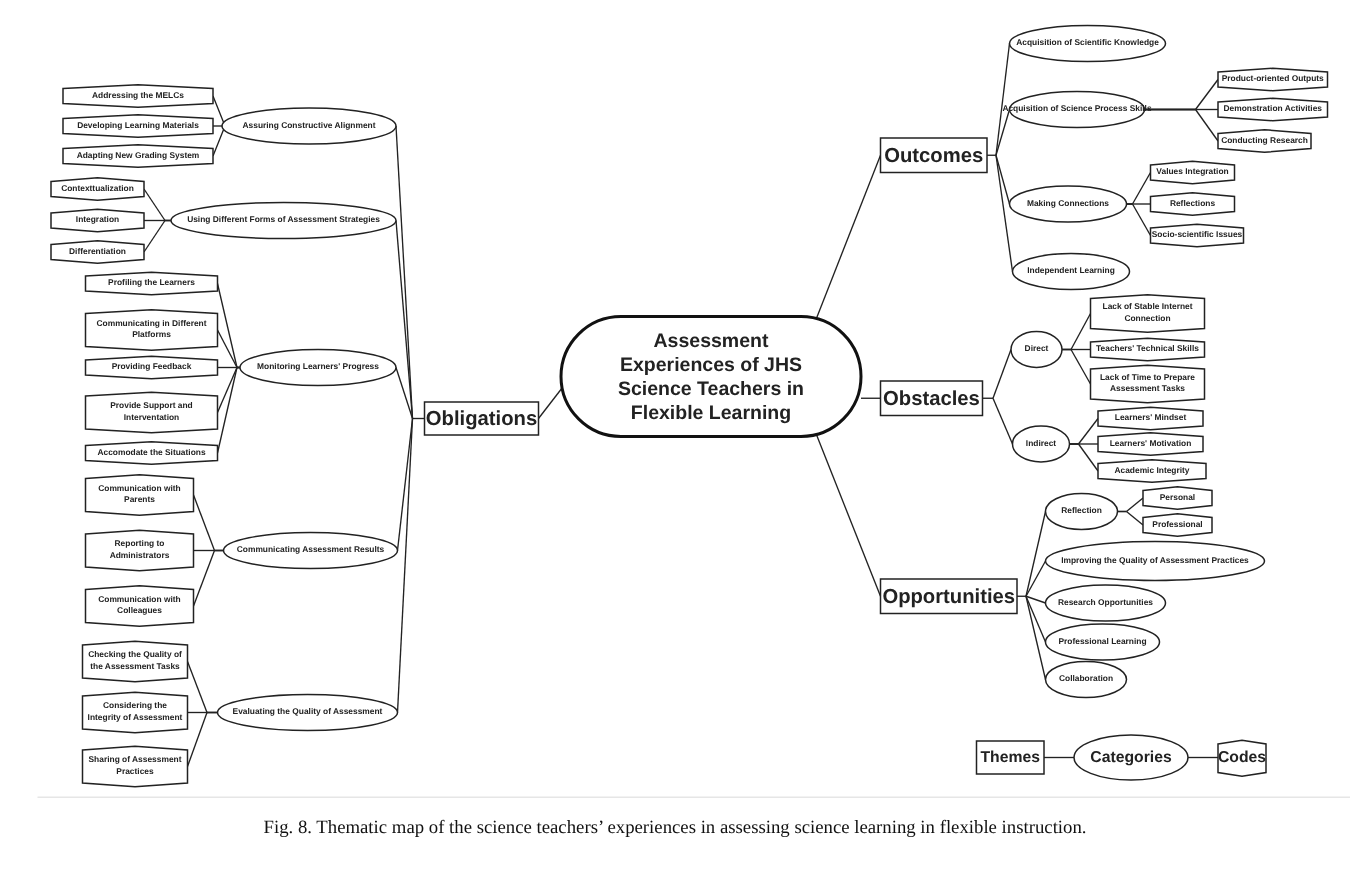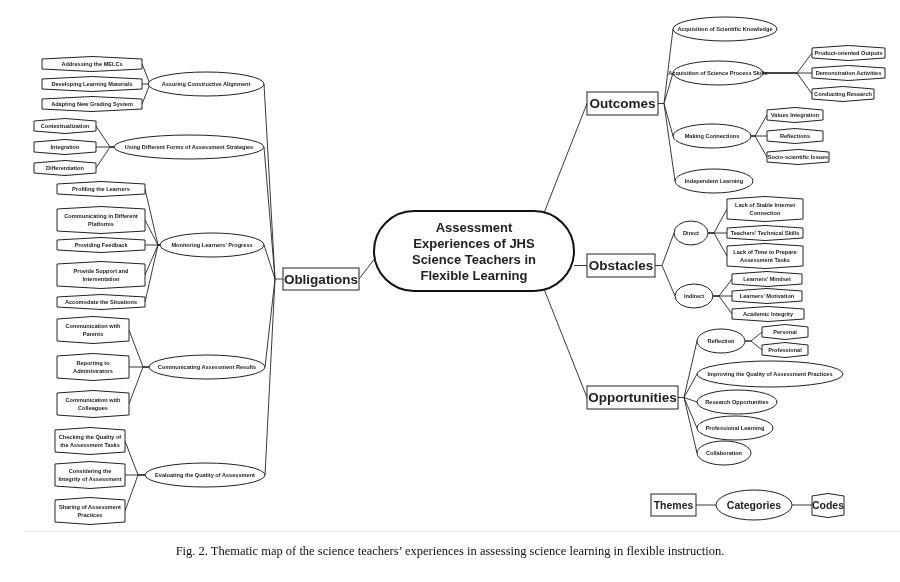--- a/index.html
+++ b/index.html
@@ -337,13 +337,13 @@
         <rect x="651" y="494" width="45" height="22" class="shape"></rect>
         <ellipse cx="754" cy="505" rx="38" ry="15" class="shape"></ellipse>
         <path d="M812,496L828,493.5L844,496L844,515L828,517.5L812,515Z" class="shape"></path>
         <text x="673.5" y="505" text-anchor="middle" dominant-baseline="central" class="legend-text">Themes</text>
         <text x="754" y="505" text-anchor="middle" dominant-baseline="central" class="legend-text">Categories</text>
         <text x="828" y="505" text-anchor="middle" dominant-baseline="central" class="legend-text">Codes</text>
       </g>
     </g>
 </svg>
 <div class="divider"></div>
-<div class="caption">Fig. 2. Thematic map of the science teachers’ experiences in assessing science learning in flexible instruction.</div>
+<div class="caption">Fig. 8. Thematic map of the science teachers’ experiences in assessing science learning in flexible instruction.</div>
 
 </body></html>

